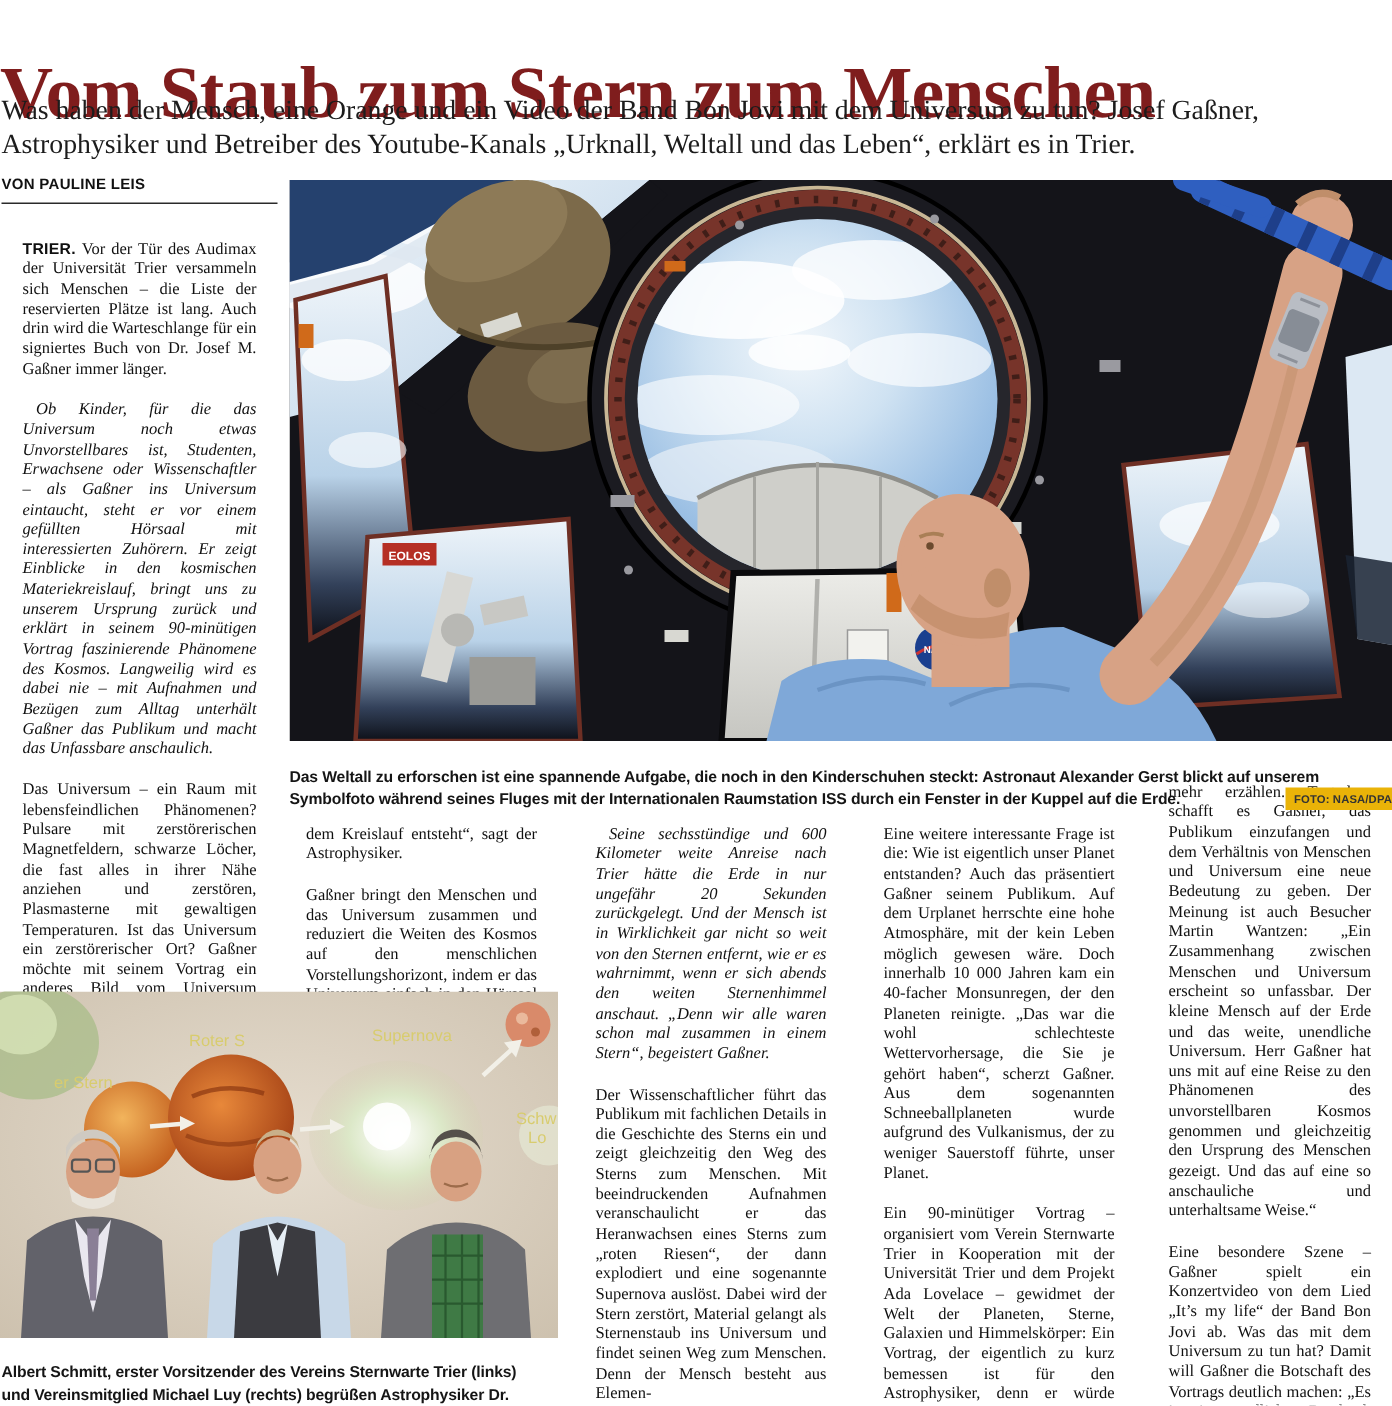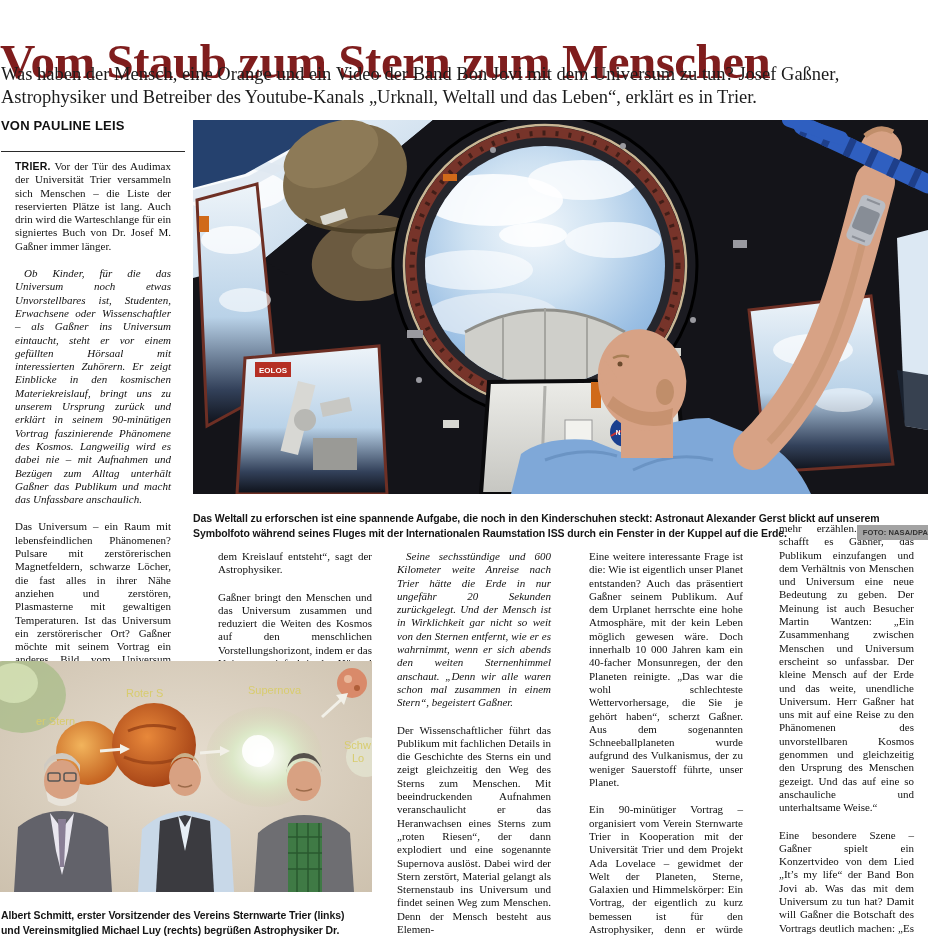--- a/index.html
+++ b/index.html
@@ -3,41 +3,41 @@
 <meta charset="utf-8">
 <style>
   html,body{margin:0;padding:0;background:#fff;}
   #page{position:relative;width:928px;height:937px;background:#fff;overflow:hidden;
         font-family:"Liberation Serif",serif;color:#111;}
   .headline{position:absolute;left:0;top:0;width:928px;font-size:49px;line-height:57px;
         font-weight:700;color:#7f1d1d;letter-spacing:-0.5px;white-space:nowrap;}
   .subhead{position:absolute;left:1px;top:63px;width:926px;font-size:18.5px;line-height:23px;
         color:#1c1c1c;}
   .byline{position:absolute;left:1px;top:118px;width:184px;font-family:"Liberation Sans",sans-serif;
-        font-size:13px;font-weight:700;color:#111;letter-spacing:.2px;
-        border-bottom:1.5px solid #2a2a2a;padding-bottom:18px;}
+        font-size:10px;font-weight:700;color:#111;letter-spacing:.2px;
+        border-bottom:1.5px solid #2a2a2a;padding-bottom:6px;}
   .bodycol{position:absolute;font-size:11px;line-height:13.3px;text-align:justify;color:#101010;
         hyphens:auto;-webkit-hyphens:auto;}
   .para{margin:14px;}
   .para.indent{text-indent:9px;font-style:italic;}
   .lead{font-family:"Liberation Sans",sans-serif;font-weight:700;font-size:10.5px;letter-spacing:.2px;}
   #col1{left:1px;top:146px;width:184px;height:506px;}
-  #col2{left:204px;top:536px;width:182px;height:122px;}
+  #col2{left:190px;top:536px;width:182px;height:122px;}
   #col3{left:383px;top:536px;width:182px;height:398px;}
   #col4{left:575px;top:536px;width:182px;height:398px;}
   #col5{left:765px;top:508px;width:163px;height:398px;}
   .photo{position:absolute;display:block;}
   #photo1{left:193px;top:120px;}
   #photo2{left:0;top:661px;}
   .caption{position:absolute;font-family:Liberation Sans, sans-serif;font-weight:700;
         font-size:10.5px;line-height:15px;color:#151515;letter-spacing:-0.1px;margin-top:11px;}
   #caption1{left:193px;top:500px;width:735px;}
   #caption2{left:1px;top:897px;width:356px;}
   .credit{position:absolute;right:0;bottom:1px;font-size:7.5px;letter-spacing:.1px;color:#333;
-        font-weight:700;background:#a3a3a3;padding-left:6px;}
+        font-weight:700;background:#eab308;padding-left:6px;}
   svg text{font-family:"Liberation Sans",sans-serif;}
 </style>
 </head>
 <body>
 
 <div id="page">
 
   <h1 class="headline">Vom Staub zum Stern zum Menschen</h1>
   <div class="subhead">Was haben der Mensch, eine Orange und ein Video der Band Bon Jovi mit dem Universum zu tun? Josef Gaßner, Astrophysiker und Betreiber des Youtube-Kanals „Urknall, Weltall und das Leben“, erklärt es in Trier.</div>
   <div class="byline">VON PAULINE LEIS</div>

